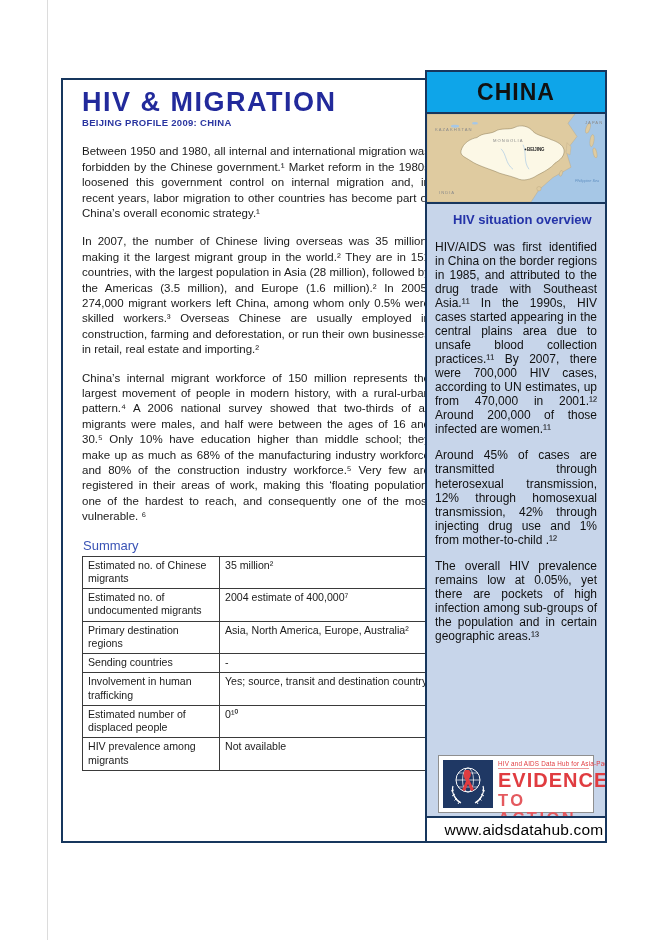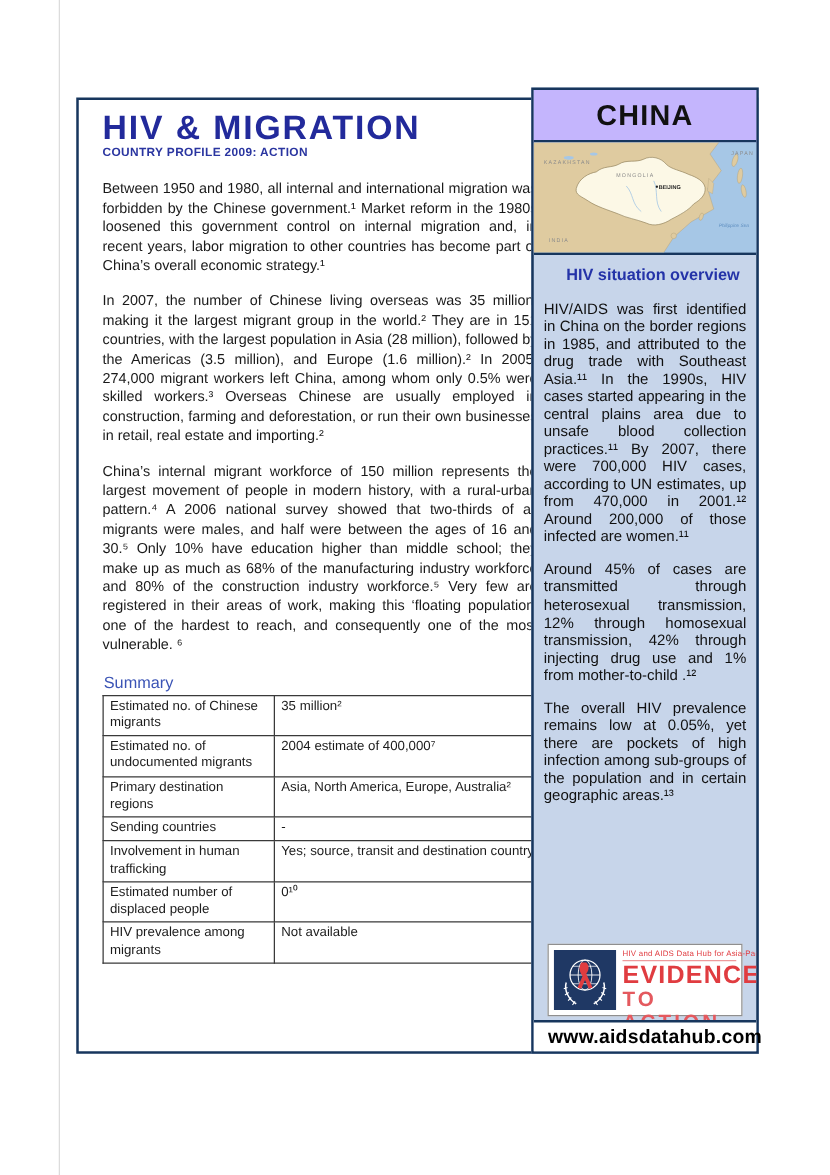--- a/index.html
+++ b/index.html
@@ -41,21 +41,21 @@
   td.cell-label{width:126px;}
   td.cell-value{white-space:pre-line;}
 
   
   .sidebar{
     position:absolute;left:425px;top:70px;width:182px;height:773px;
     box-sizing:border-box;border:2px solid #17365D;background:#C7D5EA;
     display:flex;flex-direction:column;z-index:2;
   }
   .country-header{
-    height:40px;background:#c4b5fd;border-bottom:2px solid #17365D;
+    height:40px;background:#0ea5e9;border-bottom:2px solid #17365D;
     display:flex;align-items:center;justify-content:center;
     font-size:23px;font-weight:800;letter-spacing:1px;color:#111;
   }
   .map-wrap{height:88px;border-bottom:2px solid #17365D;background:#A6C7E6;line-height:0;}
   .map-wrap svg{width:100%;height:100%;}
   .overview{
     flex:1;display:flex;flex-direction:column;padding:2px 8px 0 8px;min-height:0;overflow:hidden;
   }
   .overview-h{
     font-size:13px;font-weight:700;color:#2433A8;margin:6px 0 13px 0;padding-left:18px;
@@ -72,35 +72,35 @@
   .logo-text{flex:1;min-width:0;padding-left:5px;display:flex;flex-direction:column;}
   .tagline{
     color:#E03C40;font-size:6.3px;text-align:right;letter-spacing:.2px;
     border-bottom:1px solid #ED9A9C;padding-bottom:1px;margin-bottom:1px;white-space:nowrap;
   }
   .evidence{color:#E03C40;font-weight:800;font-size:20px;letter-spacing:1px;line-height:1.05;}
   .toaction{color:#E4595E;font-weight:600;font-size:16.5px;letter-spacing:2.5px;line-height:1.1;}
   .www-bar{
     height:23px;background:#ffffff;border-top:2px solid #17365D;
     display:flex;align-items:center;justify-content:center;
-    font-size:15.5px;font-weight:700;color:#000;letter-spacing:.2px;padding-left:16px;
+    font-size:15.5px;font-weight:400;color:#000;letter-spacing:.2px;padding-left:16px;
   }
   .map-label{fill:#8a8a8a;font-size:4.2px;letter-spacing:1px;font-family:"Liberation Sans",sans-serif;}
   .map-label-bold{fill:#222;font-size:4.4px;font-weight:bold;font-family:"Liberation Sans",sans-serif;}
   .map-label-sea{fill:#5f8fc0;font-size:3.8px;font-style:italic;font-family:"Liberation Sans",sans-serif;}
 </style>
 </head>
 <body>
 
 <div class="page-edge"></div>
 
 <div class="main-box">
   <div class="left-col">
     <h1 class="doc-title">HIV &amp; MIGRATION</h1>
-    <div class="doc-subtitle">COUNTRY PROFILE 2009: ACTION</div>
+    <div class="doc-subtitle">BEIJING PROFILE 2009: CHINA</div>
 
     <p class="body-p">Between 1950 and 1980, all internal and international migration was forbidden by the Chinese government.¹ Market reform in the 1980s loosened this government control on internal migration and, in recent years, labor migration to other countries has become part of China’s overall economic  strategy.¹</p>
     <p class="body-p">In 2007, the number of Chinese living overseas was 35 million, making it the largest migrant group in the world.² They are in 151 countries, with the largest population in Asia (28 million), followed by the Americas (3.5 million), and Europe (1.6 million).² In 2005, 274,000 migrant workers left China, among whom only 0.5% were skilled workers.³ Overseas Chinese are usually employed in construction, farming and deforestation, or run their own businesses in retail, real estate and importing.²</p>
     <p class="body-p">China’s internal migrant workforce of 150 million represents the largest movement of people in modern history, with a rural-urban pattern.⁴ A 2006 national survey showed that two-thirds of all migrants were males, and half were between the ages of 16 and 30.⁵ Only 10% have education higher than middle school; they make up as much as 68% of the manufacturing industry workforce and 80% of the construction industry workforce.⁵ Very few are registered in their areas of work, making this ‘floating population’ one of the hardest to reach, and consequently one of the most vulnerable. ⁶</p>
 
     <div class="summary-h">Summary</div>
 
     <table class="summary">
       <tbody>
         <tr>

